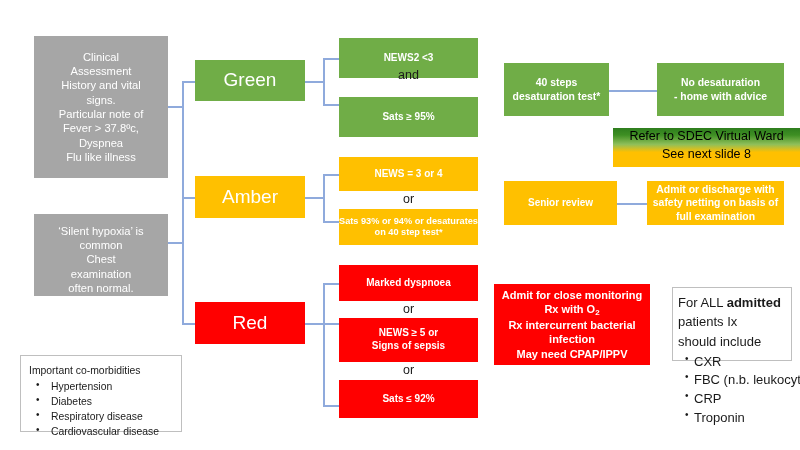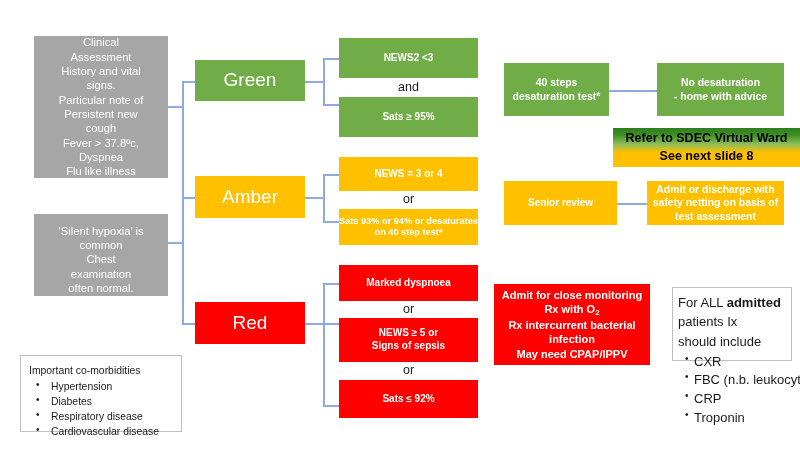--- a/index.html
+++ b/index.html
@@ -103,26 +103,25 @@
     position: absolute;
     left: 7px;
     top: -1px;
     font-size: 10px;
   }
   .gradient-box {
     position: absolute;
     box-sizing: border-box;
     background: linear-gradient(to bottom, #2E7D1E 0%, #3E8F23 18%, #8FBF5A 42%, #FFC000 62%, #FFC000 100%);
     color: #000000;
-    font-weight: bold;
+    font-weight: normal;
     font-size: 12.5px;
     display: flex;
     flex-direction: column;
     align-items: center;
-    justify-content: center;
     line-height: 1.4;
   }
   .gradient-box .g1 { color: #000000; }
   .gradient-box .g2 { color: #000000; }
   .small-white { font-size: 10.4px; }
   .bold { font-weight: bold; }
   sub { font-size: 0.72em; vertical-align: -0.22em; }
 </style>
 </head>
 <body>
@@ -154,21 +153,20 @@
   <div class="line line-h" style="left:323px; top:405px; width:16px;"></div>
 
   <div class="line line-h" style="left:609px; top:90px; width:48px;"></div>
 
   <div class="line line-h" style="left:617px; top:203px; width:30px;"></div>
 
   <div class="box gray" style="left:34px; top:36px; width:134px; height:142px;">
     <span class="ln">Clinical Assessment</span>
     <span class="ln">History and vital signs.</span>
     <span class="ln">Particular note of</span>
-    <span class="ln">Persistent new cough</span>
     <span class="ln">Fever &gt; 37.8ºc,</span>
     <span class="ln">Dyspnea</span>
     <span class="ln">Flu like illness</span>
   </div>
 
   <div class="box gray" style="left:34px; top:214px; width:134px; height:82px;">
     <span class="ln" style="margin-top:9px;">‘Silent hypoxia’ is common</span>
     <span class="ln">Chest examination often normal.</span>
   </div>
 
@@ -183,21 +181,21 @@
   </div>
 
   <div class="box green node-label" style="left:195px; top:60px; width:110px; height:41px;">
     <span>Green</span>
   </div>
 
   <div class="box green crit" style="left:339px; top:38px; width:139px; height:40px;">
     <span>NEWS2 &lt;3</span>
   </div>
 
-  <div class="conj" style="left:339px; top:80px; width:139px;">and</div>
+  <div class="conj" style="left:339px; top:68px; width:139px;">and</div>
 
   <div class="box green crit" style="left:339px; top:97px; width:139px; height:40px;">
     <span>Sats ≥ 95%</span>
   </div>
 
   <div class="box amber node-label" style="left:195px; top:176px; width:110px; height:42px;">
     <span>Amber</span>
   </div>
 
   <div class="box amber crit" style="left:339px; top:157px; width:139px; height:34px;">
@@ -247,21 +245,21 @@
     <span class="g2">See next slide 8</span>
   </div>
 
   <div class="box amber crit" style="left:504px; top:181px; width:113px; height:44px;">
     <span>Senior review</span>
   </div>
 
   <div class="box amber small-white" style="left:647px; top:181px; width:137px; height:44px;">
     <span>Admit or discharge with</span>
     <span>safety netting on basis of</span>
-    <span>test assessment</span>
+    <span>full examination</span>
   </div>
 
   <div class="box red small-white" style="left:494px; top:284px; width:156px; height:81px; font-size:11px;">
     <span>Admit for close monitoring</span>
     <span><span>Rx with O</span><sub>2</sub></span>
     <span>Rx intercurrent bacterial</span>
     <span>infection</span>
     <span>May need CPAP/IPPV</span>
   </div>
 

